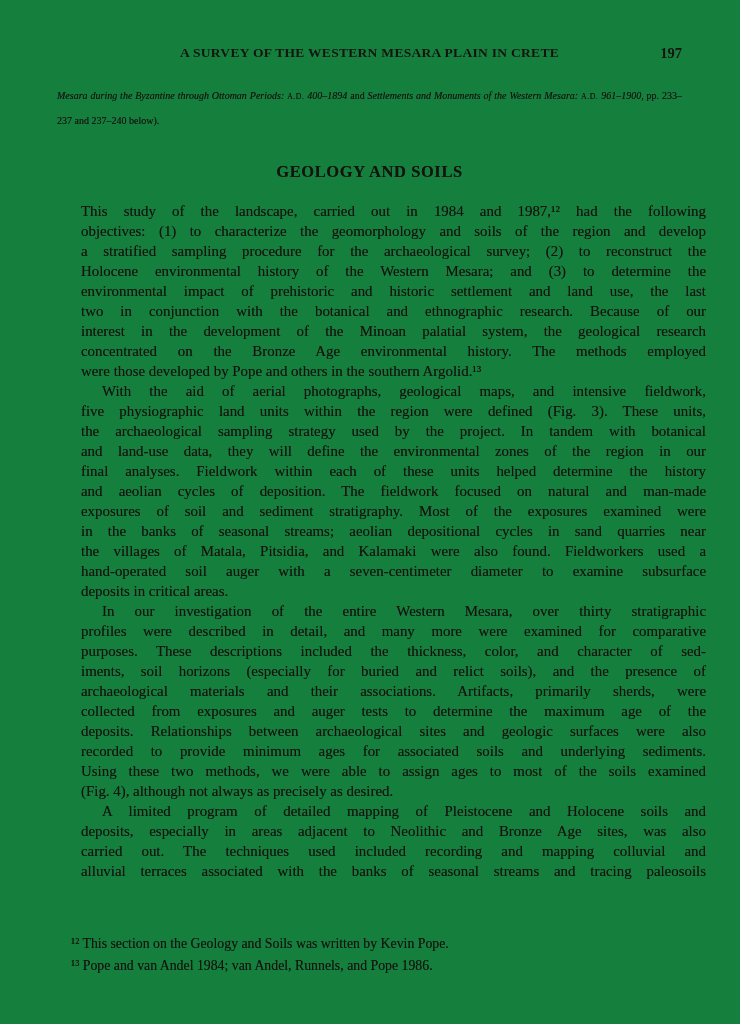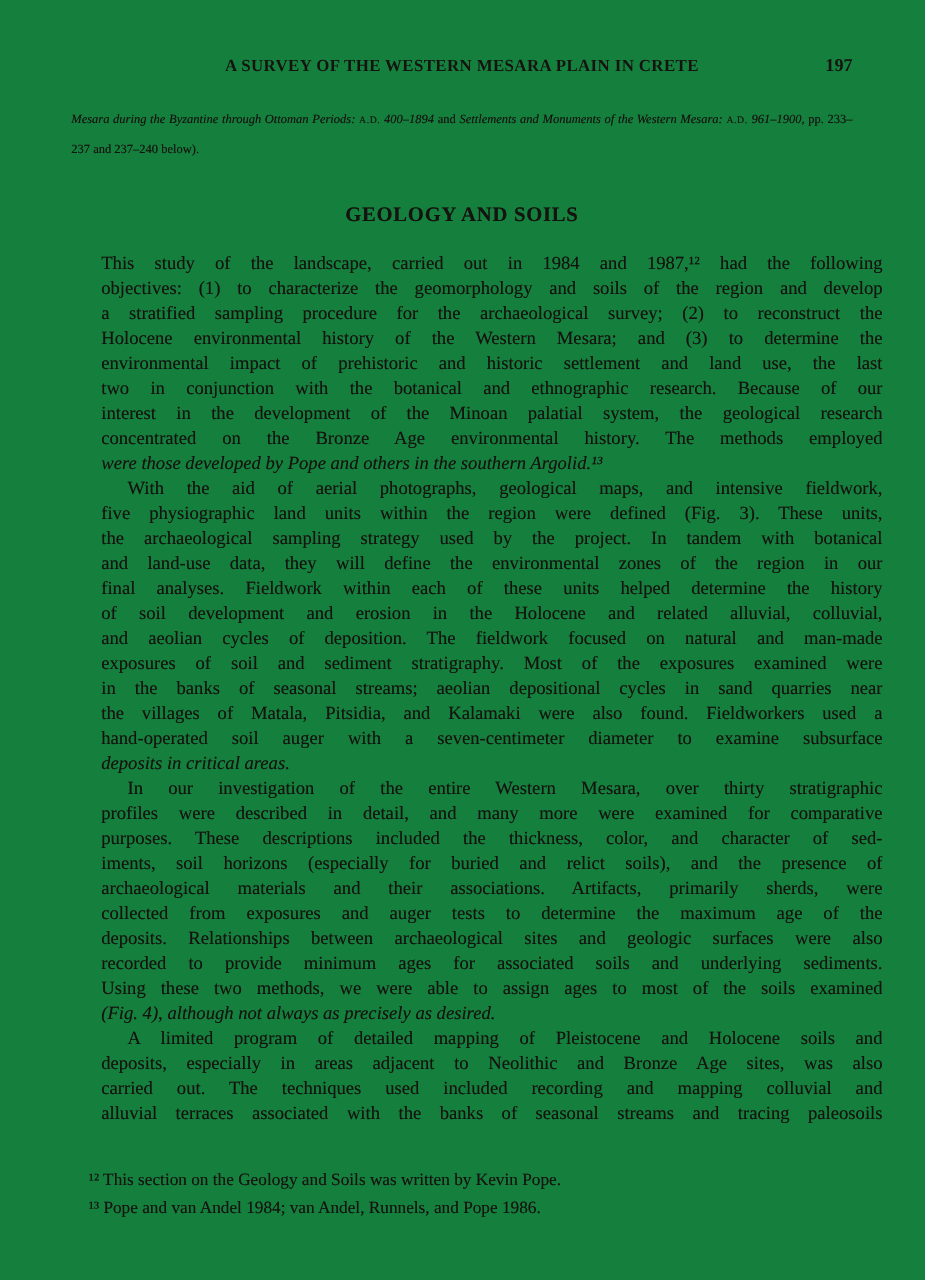--- a/index.html
+++ b/index.html
@@ -79,21 +79,21 @@
     margin-left: 24px;
   }
   .para { margin: 0; }
   .line {
     line-height: 20px;
     height: 20px;
     overflow: hidden;
     text-align: justify;
     text-align-last: justify;
   }
-  .line.last { text-align-last: left; font-style: italic; }
+  .line.last { text-align-last: left; }
   .line.indent { text-indent: 21px; }
   .footnotes {
     position: absolute;
     top: 933px;
     left: 57px;
     width: 625px;
     padding-left: 14px;
     box-sizing: border-box;
     font-size: 13.8px;
     text-shadow: 0 0 0.4px rgba(20,17,12,0.55);
@@ -128,21 +128,20 @@
         <div class="line">interest in the development of the Minoan palatial system, the geological research</div>
         <div class="line">concentrated on the Bronze Age environmental history.  The methods employed</div>
         <div class="line last">were those developed by Pope and others in the southern Argolid.¹³</div>
       </div>
       <div class="para">
         <div class="line indent">With the aid of aerial photographs, geological maps, and intensive fieldwork,</div>
         <div class="line">five physiographic land units within the region were defined (Fig. 3).  These units,</div>
         <div class="line">the archaeological sampling strategy used by the project.  In tandem with botanical</div>
         <div class="line">and land-use data, they will define the environmental zones of the region in our</div>
         <div class="line">final analyses.  Fieldwork within each of these units helped determine the history</div>
-        <div class="line">of soil development and erosion in the Holocene and related alluvial, colluvial,</div>
         <div class="line">and aeolian cycles of deposition.  The fieldwork focused on natural and man-made</div>
         <div class="line">exposures of soil and sediment stratigraphy.  Most of the exposures examined were</div>
         <div class="line">in the banks of seasonal streams; aeolian depositional cycles in sand quarries near</div>
         <div class="line">the villages of Matala, Pitsidia, and Kalamaki were also found.  Fieldworkers used a</div>
         <div class="line">hand-operated soil auger with a seven-centimeter diameter to examine subsurface</div>
         <div class="line last">deposits in critical areas.</div>
       </div>
       <div class="para">
         <div class="line indent">In our investigation of the entire Western Mesara, over thirty stratigraphic</div>
         <div class="line">profiles were described in detail, and many more were examined for comparative</div>

